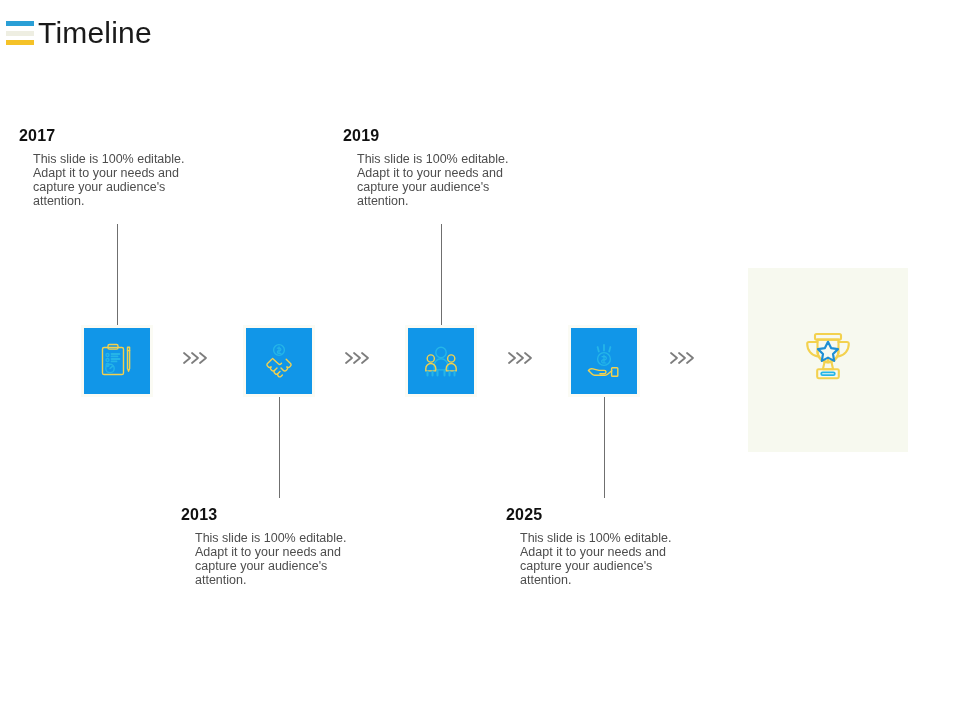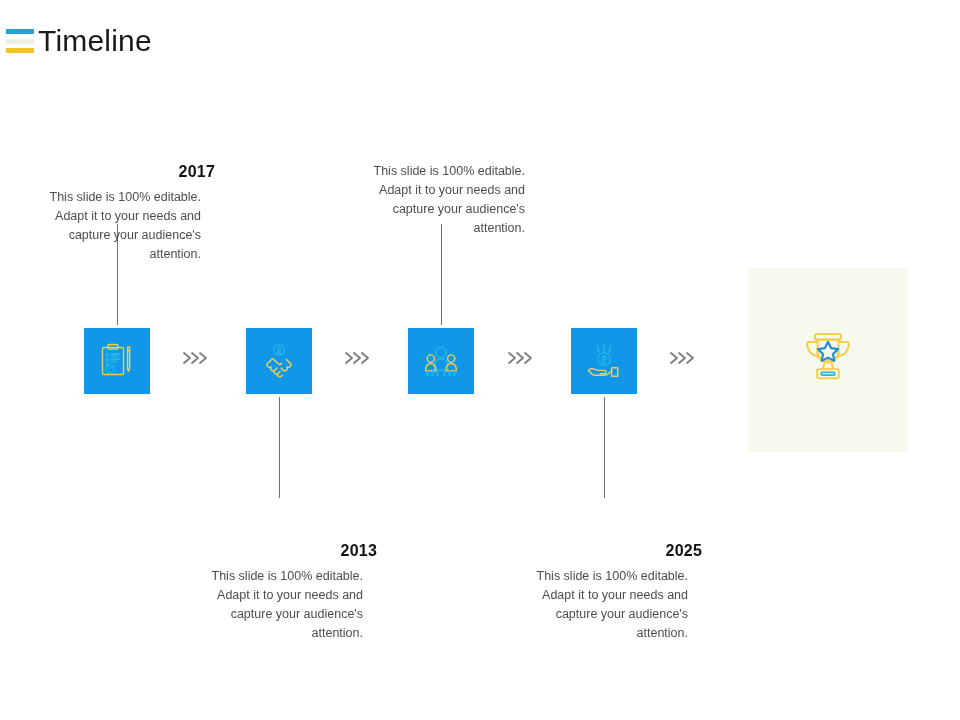--- a/index.html
+++ b/index.html
@@ -6,21 +6,21 @@
   body{
     width:960px;height:720px;
     background:#ffffff;
     font-family:"Liberation Sans", sans-serif;
     overflow:hidden;
     position:relative;
   }
   .slide{position:relative;width:960px;height:720px;}
 
   
-  .header{position:absolute;left:0;top:8px;width:795px;height:72px;}
+  .header{position:absolute;left:0;top:0;width:795px;height:72px;}
   .logo-mark{
     position:absolute;left:6px;top:21px;width:28px;height:24px;
     display:flex;flex-direction:column;justify-content:space-between;
   }
   .logo-bar{height:5px;width:100%;border-radius:0;}
   .logo-bar.b1{background:#2a9fd6;}
   .logo-bar.b2{background:#eeeee2;}
   .logo-bar.b3{background:#f5c228;}
   .page-title{
     position:absolute;left:38px;top:14px;
@@ -43,27 +43,27 @@
     font-size:0;line-height:0;
     color:#7d7d7d;
     display:flex;align-items:center;gap:1px;
   }
   .chev svg{display:block;}
 
   
   .connector{position:absolute;width:1px;background:#6f6f6f;}
 
   
-  .block{position:absolute;width:196px;text-align:right;margin-top:36px;}
+  .block{position:absolute;width:196px;text-align:left;}
   .block .year{
     font-size:16px;font-weight:bold;color:#111111;
     line-height:20px;margin:0 0 6px 0;letter-spacing:0.2px;
   }
   .block .body{
-    font-size:12.5px;line-height:19px;color:#4d4d4d;
+    font-size:12.5px;line-height:14px;color:#4d4d4d;
     margin:0;padding:0 14px;
   }
 
   
   .trophy-panel{
     position:absolute;left:748px;top:268px;width:160px;height:184px;
     background:#f7f9ef;
     display:flex;align-items:center;justify-content:center;
   }
 </style>
@@ -189,20 +189,21 @@
     <div class="year">2017</div>
     <div class="body">This slide is 100% editable. Adapt it to your needs and capture your audience's attention.</div>
   </div>
 
   <div class="block" style="left:181px;top:505px;">
     <div class="year">2013</div>
     <div class="body">This slide is 100% editable. Adapt it to your needs and capture your audience's attention.</div>
   </div>
 
   <div class="block" style="left:343px;top:126px;">
+    <div class="year">2019</div>
     <div class="body">This slide is 100% editable. Adapt it to your needs and capture your audience's attention.</div>
   </div>
 
   <div class="block" style="left:506px;top:505px;">
     <div class="year">2025</div>
     <div class="body">This slide is 100% editable. Adapt it to your needs and capture your audience's attention.</div>
   </div>
 
   <div class="trophy-panel">
     <span>

